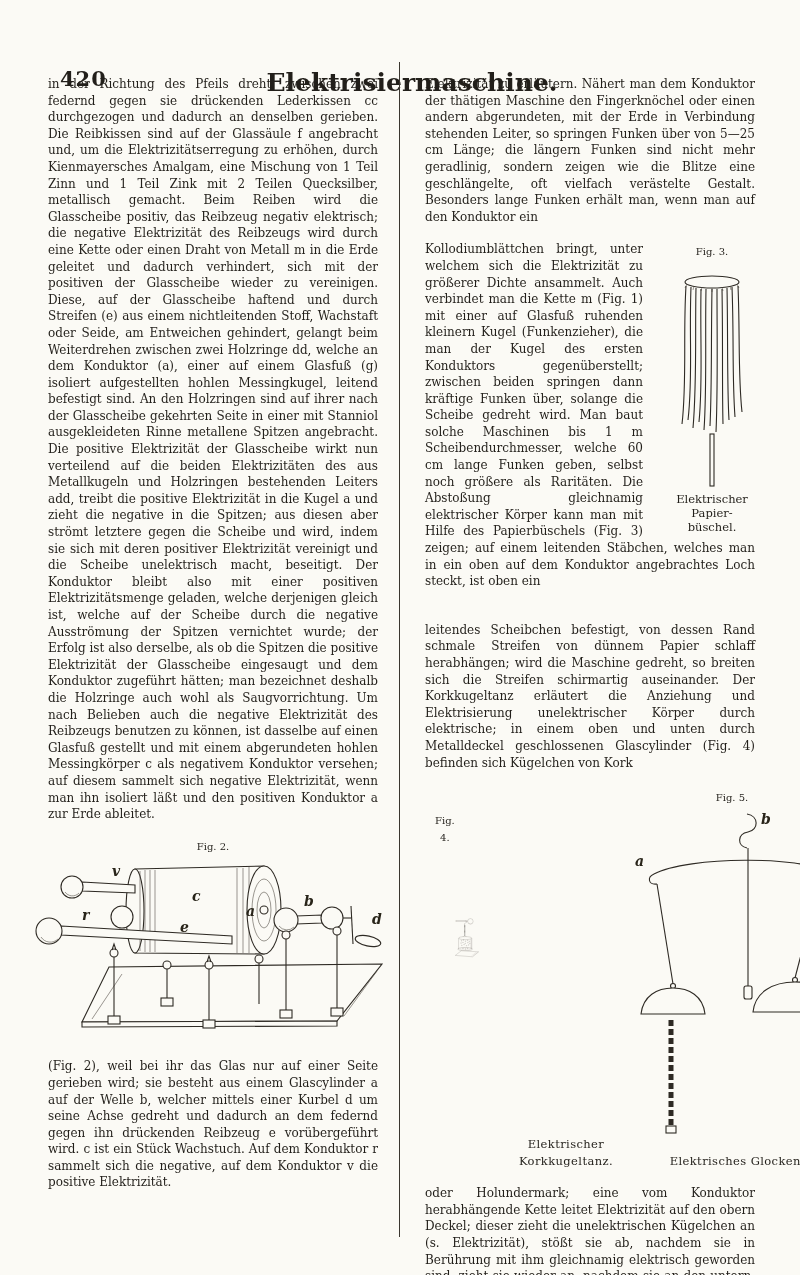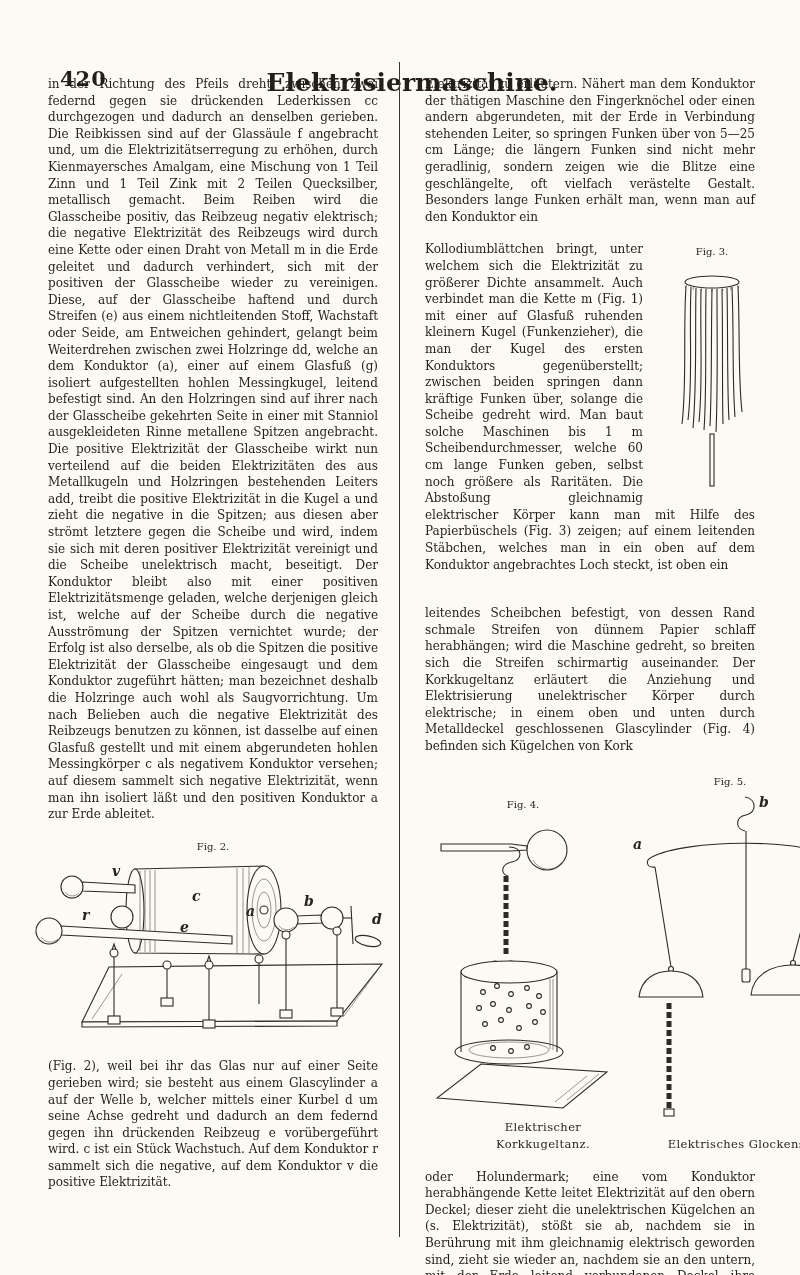--- a/index.html
+++ b/index.html
@@ -23,21 +23,21 @@
   figure{margin:0;}
   .figlabel{font-size:10px;text-align:center;margin:3px 0 1px;}
   .figcap{font-size:11.5px;text-align:center;margin-top:2px;letter-spacing:0.4px;}
   .fig2{margin:6px 0 14px;text-align:center;}
   .fig2 svg{display:block;margin:0 auto;}
   .fig3float{float:right;width:118px;margin:0 0 4px 10px;text-align:center;}
   .fig3float svg{display:block;margin:1px auto 0;}
   .fig3cap{font-size:11.5px;line-height:14px;margin-top:2px;}
   .wrapzone::after{content:"";display:block;clear:both;}
   .figrow{display:flex;align-items:flex-start;margin:4px 0 6px;}
-  .fig4wrap{width:178px;margin-left:26px;display:flex;flex-direction:column;height:382px;}
+  .fig4wrap{width:178px;margin-left:26px;display:flex;flex-direction:row;height:382px;}
   .fig5wrap{width:214px;margin-left:14px;display:flex;flex-direction:column;height:382px;}
   .fig4wrap .figlabel{margin-top:26px;}
   .fig4wrap svg,.fig5wrap svg{display:block;margin:0 auto;}
   .fig4wrap .figcap,.fig5wrap .figcap{margin-top:auto;margin-left:40px;}
   svg .ln{stroke:#2e2a24;fill:none;stroke-width:1.1;}
   svg .fill{fill:#fbfaf5;stroke:#2e2a24;stroke-width:1.1;}
   svg .thin{stroke:#57524a;fill:none;stroke-width:0.6;}
   svg .chain{stroke:#2e2a24;fill:none;stroke-width:5;stroke-dasharray:6 3;}
   svg .lbl{font-family:"DejaVu Serif",serif;font-style:italic;font-weight:bold;font-size:14px;fill:#282419;stroke:none;}
 </style>
@@ -146,20 +146,25 @@
           <path class="ln" d="M 41,27 C 40,80 43,120 39,160" stroke-width="0.8"></path>
           <path class="ln" d="M 46,27 C 45,75 47,125 44,168" stroke-width="0.8"></path>
           <path class="ln" d="M 52,27 C 51,80 52,120 50,164" stroke-width="0.8"></path>
           <path class="ln" d="M 57,27 C 57,75 58,125 56,170" stroke-width="0.8"></path>
           <path class="ln" d="M 62,27 C 63,80 62,120 63,162" stroke-width="0.8"></path>
           <path class="ln" d="M 67,26 C 68,70 67,125 69,158" stroke-width="0.8"></path>
           <path class="ln" d="M 72,25 C 74,75 72,115 75,155" stroke-width="0.8"></path>
           <path class="ln" d="M 78,24 C 80,70 78,115 82,150" stroke-width="1.3"></path>
           <rect class="fill" x="50" y="172" width="4" height="52"></rect>
         </svg>
+        <figcaption class="fig3cap">
+          <div>Elektrischer</div>
+          <div>Papier-</div>
+          <div>büschel.</div>
+        </figcaption>
       </figure>
       <p>Kollodiumblättchen bringt, unter welchem sich die Elektrizität zu größerer Dichte ansammelt. Auch verbindet man die Kette m (Fig. 1) mit einer auf Glasfuß ruhenden kleinern Kugel (Funkenzieher), die man der Kugel des ersten Konduktors gegenüberstellt; zwischen beiden springen dann kräftige Funken über, solange die Scheibe gedreht wird. Man baut solche Maschinen bis 1 m Scheibendurchmesser, welche 60 cm lange Funken geben, selbst noch größere als Raritäten. Die Abstoßung gleichnamig elektrischer Körper kann man mit Hilfe des Papierbüschels (Fig. 3) zeigen; auf einem leitenden Stäbchen, welches man in ein oben auf dem Konduktor angebrachtes Loch steckt, ist oben ein</p>
     </div>
 
     <p class="clear">leitendes Scheibchen befestigt, von dessen Rand schmale Streifen von dünnem Papier schlaff herabhängen; wird die Maschine gedreht, so breiten sich die Streifen schirmartig auseinander. Der Korkkugeltanz erläutert die Anziehung und Elektrisierung unelektrischer Körper durch elektrische; in einem oben und unten durch Metalldeckel geschlossenen Glascylinder (Fig. 4) befinden sich Kügelchen von Kork</p>
 
     <div class="figrow">
       <figure class="fig4wrap">
         <div class="figlabel">Fig. 4.</div>
         <svg width="176" height="300" viewBox="0 0 176 300">

